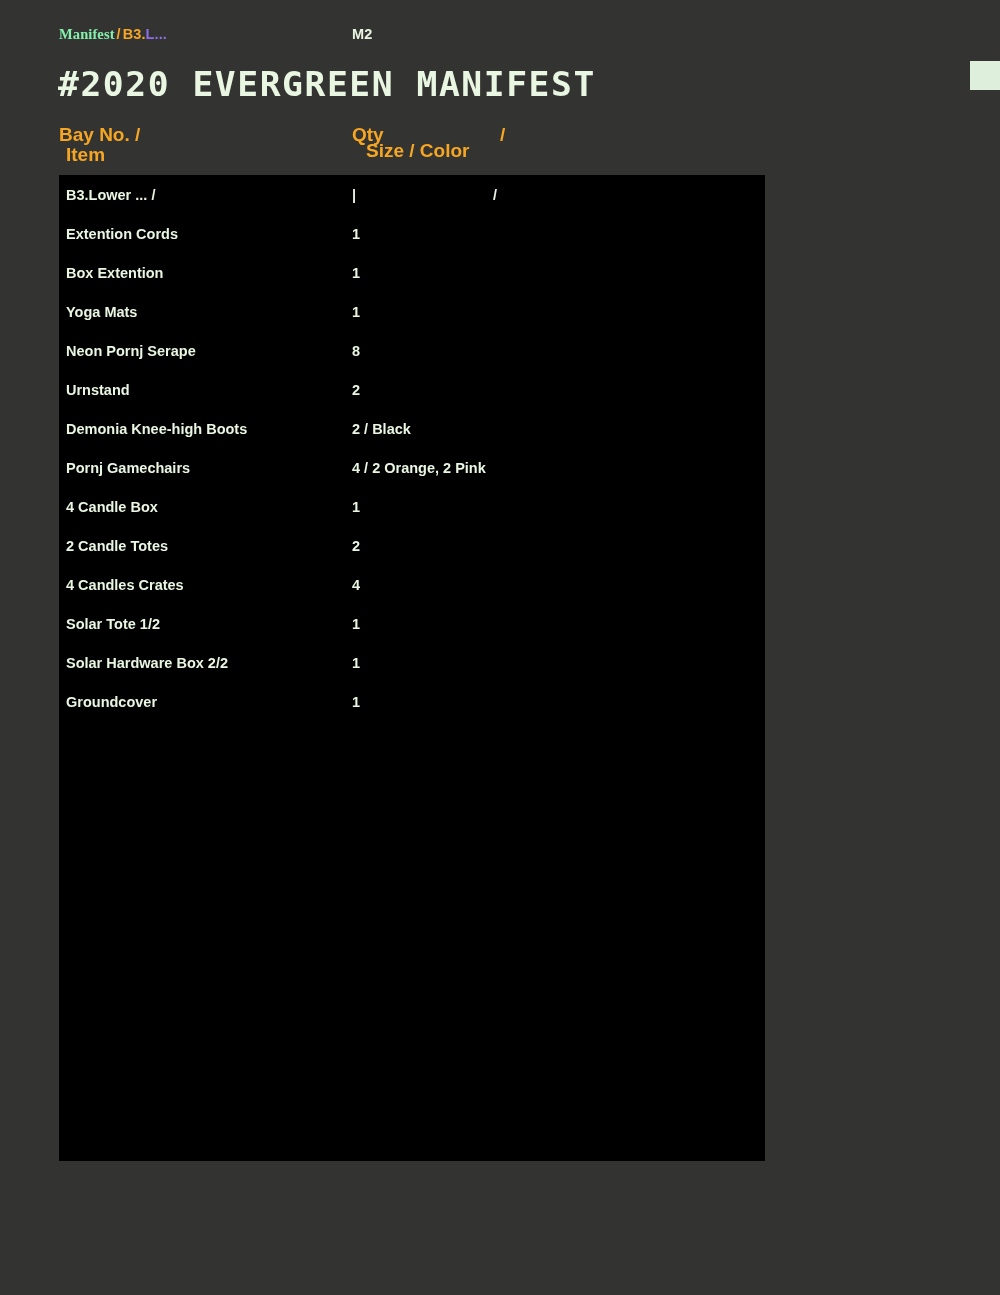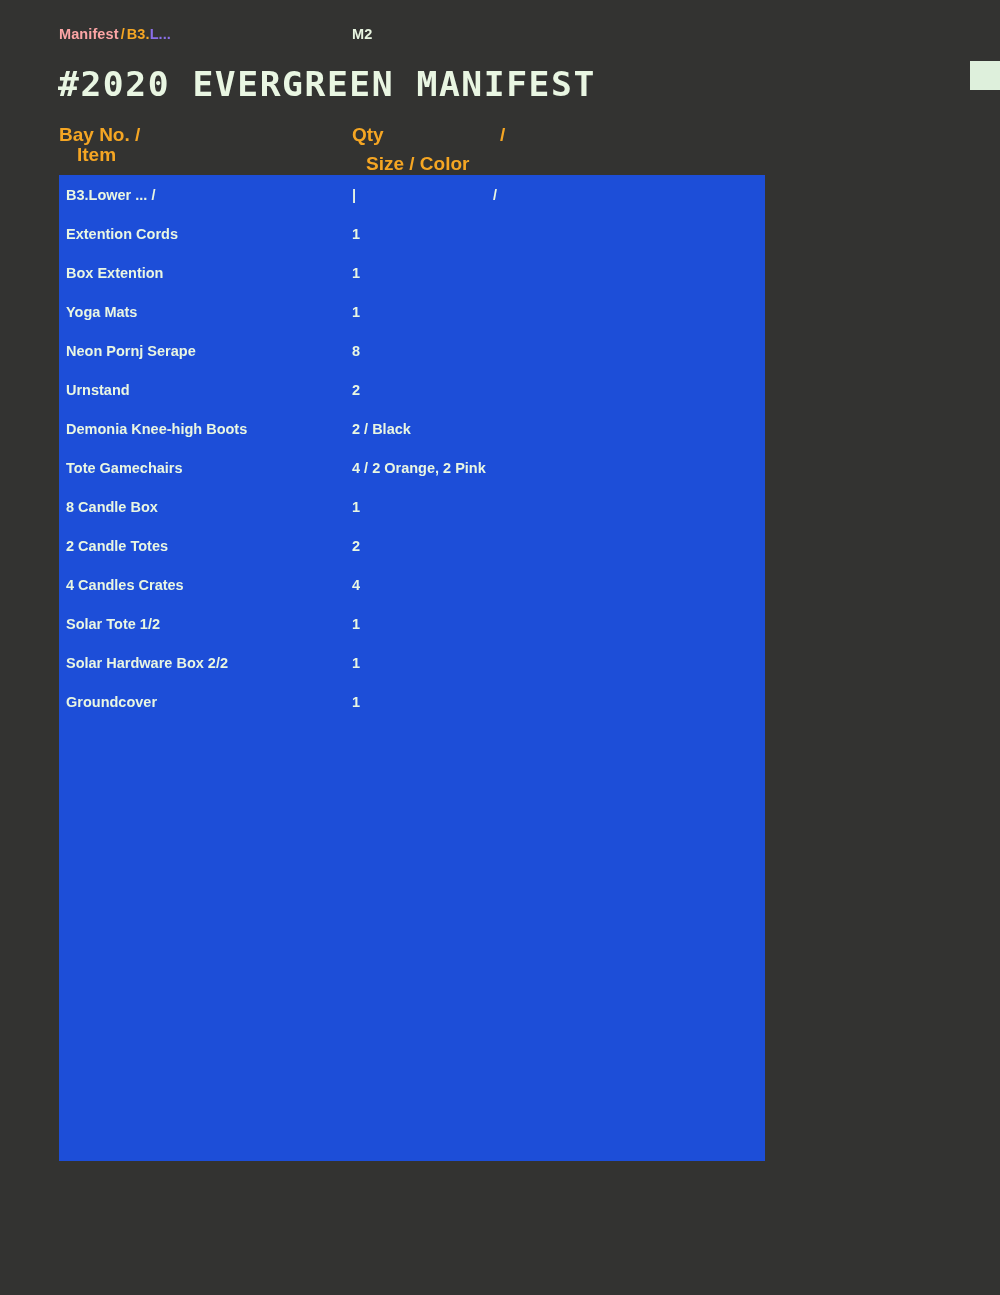--- a/index.html
+++ b/index.html
@@ -25,21 +25,21 @@
   .breadcrumb {
     position: absolute;
     left: 59px;
     top: 26px;
     font-size: 14.5px;
     font-weight: bold;
     letter-spacing: 0.1px;
     color: #f5a623;
     white-space: nowrap;
   }
-  .breadcrumb .crumb-root { color: #fca5a5; }
+  .breadcrumb .crumb-root { color: #86efac; font-family: Liberation Serif, serif; }
   .breadcrumb .crumb-sep { color: #f5a623; padding: 0 2px; }
   .breadcrumb .crumb-b3 { color: #f5a623; }
   .breadcrumb .crumb-tail { color: #8a6fe8; }
 
   .crumb-code {
     position: absolute;
     left: 352px;
     top: 26px;
     font-size: 14.5px;
     font-weight: bold;
@@ -77,33 +77,33 @@
     position: absolute;
     left: 59px;
     top: 124px;
     width: 706px;
     height: 46px;
     color: #f5a623;
     font-size: 19px;
     font-weight: bold;
   }
   .ch-bay { position: absolute; left: 0; top: 0; }
-  .ch-item { position: absolute; left: 18px; top: 20px; }
+  .ch-item { position: absolute; left: 7px; top: 20px; }
   .ch-qty { position: absolute; left: 293px; top: 0; }
   .ch-slash1 { position: absolute; left: 441px; top: 0; }
-  .ch-size { position: absolute; left: 307px; top: 29px; }
+  .ch-size { position: absolute; left: 307px; top: 16px; }
 
   
   .panel {
     position: absolute;
     left: 59px;
     top: 175px;
     width: 706px;
     height: 986px;
-    background: #1d4ed8;
+    background: #000000;
   }
 
   .rows {
     position: absolute;
     left: 0;
     top: 0;
     width: 100%;
   }
 
   .row {
@@ -190,25 +190,25 @@
       </div>
       <div class="row">
         <div class="c-item">Urnstand</div>
         <div class="c-qty">2</div>
       </div>
       <div class="row">
         <div class="c-item">Demonia Knee-high Boots</div>
         <div class="c-qty">2 / Black</div>
       </div>
       <div class="row">
-        <div class="c-item">Tote Gamechairs</div>
+        <div class="c-item">Pornj Gamechairs</div>
         <div class="c-qty">4 / 2 Orange, 2 Pink</div>
       </div>
       <div class="row">
-        <div class="c-item">8  Candle Box</div>
+        <div class="c-item">4  Candle Box</div>
         <div class="c-qty">1</div>
       </div>
       <div class="row">
         <div class="c-item">2 Candle Totes</div>
         <div class="c-qty">2</div>
       </div>
       <div class="row">
         <div class="c-item">4 Candles Crates</div>
         <div class="c-qty">4</div>
       </div>

